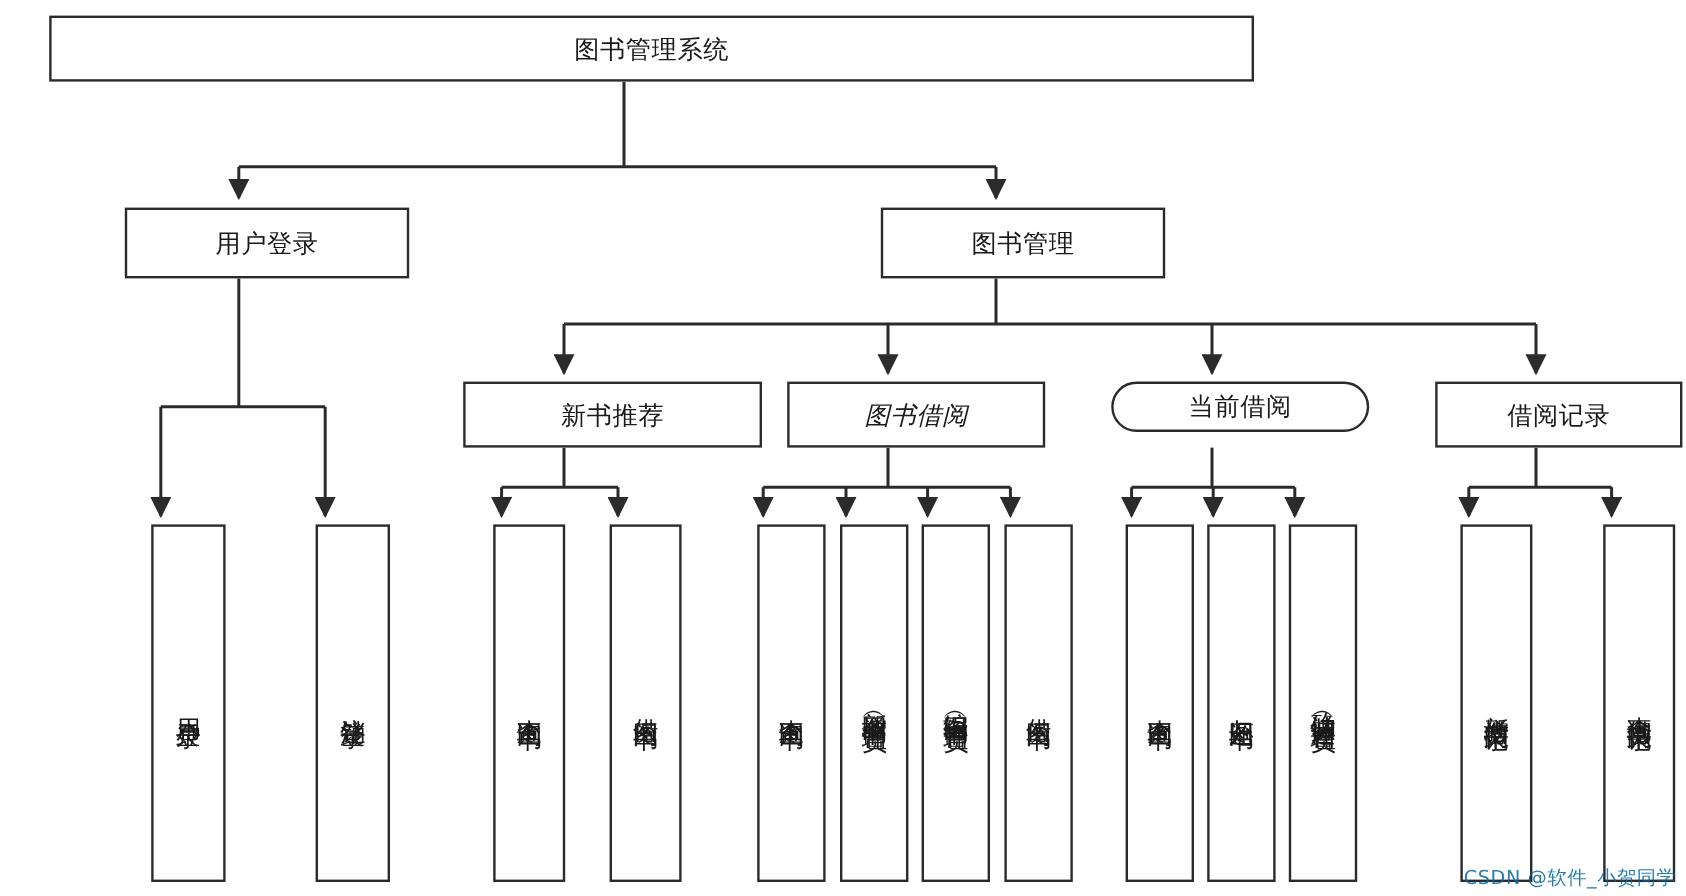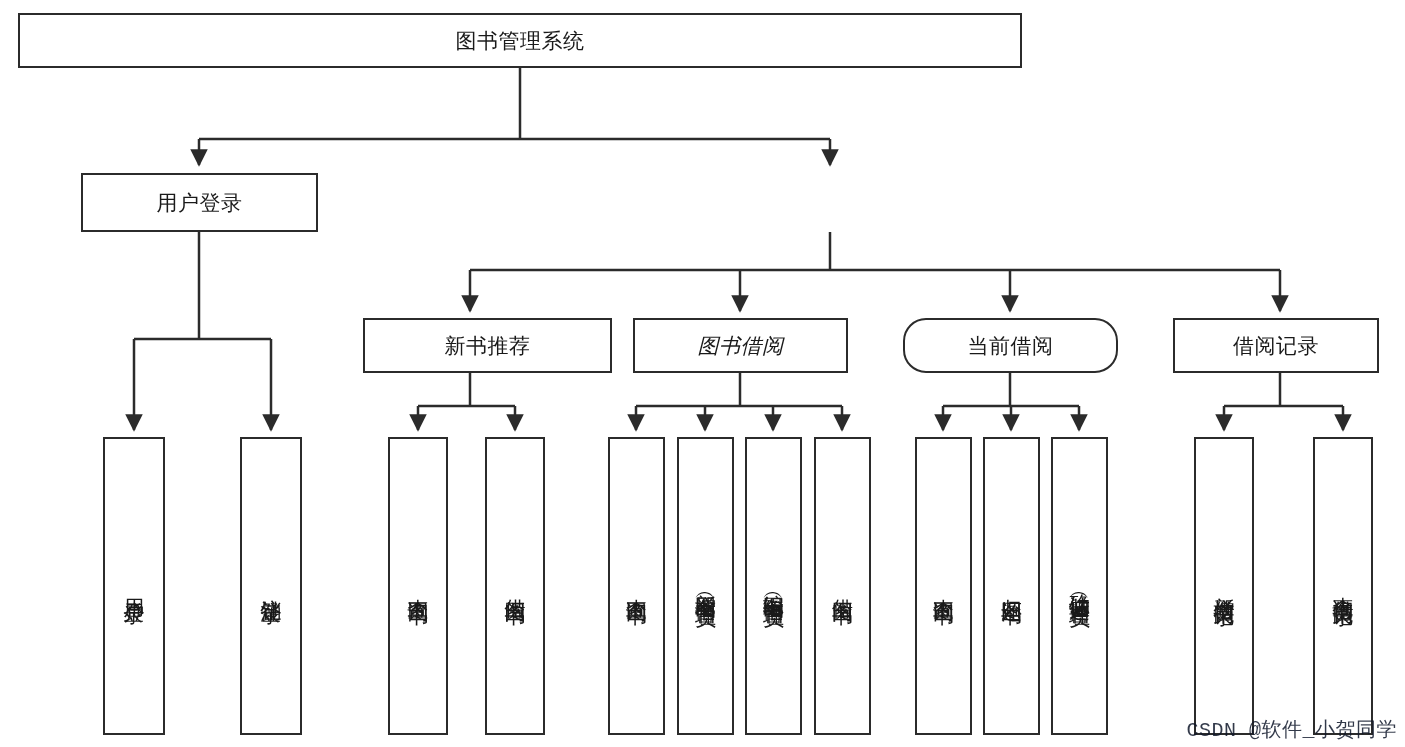--- a/index.html
+++ b/index.html
@@ -27,20 +27,21 @@
   }
   .node {
     position: absolute;
     box-sizing: border-box;
     border: 2px solid #2b2b2b;
     background: #ffffff;
     display: flex;
     align-items: center;
     justify-content: center;
     color: #1a1a1a;
+    margin-left: 23px;
   }
   .node.horiz {
     font-size: 21px;
     letter-spacing: 0.5px;
   }
   .node.vert {
     writing-mode: vertical-rl;
     text-orientation: upright;
     font-size: 21px;
     letter-spacing: 2px;
@@ -55,26 +56,25 @@
     text-orientation: upright;
     white-space: nowrap;
   }
   .node .htext {
     white-space: nowrap;
   }
   #watermark {
     position: absolute;
     right: 8px;
     bottom: 4px;
-    font-size: 20px;
-    color: #0f172a;
+    font-size: 16px;
+    color: #0369a1;
     opacity: 0.85;
     white-space: nowrap;
     letter-spacing: 0.5px;
-    font-family: Liberation Mono, monospace;
   }
 </style>
 </head>
 <body>
 
 <div id="canvas">
 
   <svg id="edges" viewBox="0 0 1405 747" width="1405" height="747" xmlns="http://www.w3.org/2000/svg">
     <defs>
       <marker id="arrow" viewBox="0 0 10 10" refX="9" refY="5" markerWidth="7" markerHeight="7" orient="auto-start-reverse">
@@ -125,28 +125,31 @@
     </g>
   </svg>
 
   <div class="node horiz" id="node-root" style="left: 18px; top: 13px; width: 1004px; height: 55px;">
     <span class="htext">图书管理系统</span>
   </div>
 
   <div class="node horiz" id="node-l2-0" style="left: 81px; top: 173px; width: 237px; height: 59px;">
     <span class="htext">用户登录</span>
   </div>
+  <div class="node horiz" id="node-l2-1" style="left: 711px; top: 173px; width: 237px; height: 59px;">
+    <span class="htext">图书管理</span>
+  </div>
 
   <div class="node horiz" id="node-l3-0" style="left: 363px; top: 318px; width: 249px; height: 55px; justify-content: center;">
     <span class="htext">新书推荐</span>
   </div>
   <div class="node horiz" id="node-l3-1" style="left: 633px; top: 318px; width: 215px; height: 55px; font-style: italic;">
     <span class="htext">图书借阅</span>
   </div>
-  <div class="node horiz" id="node-l3-2" style="left: 903px; top: 318px; width: 215px; height: 55px; border-radius: 23px;">
+  <div class="node horiz" id="node-l3-2" style="left: 903px; top: 318px; width: 215px; height: 42px; border-radius: 23px;">
     <span class="htext">当前借阅</span>
   </div>
   <div class="node horiz" id="node-l3-3" style="left: 1173px; top: 318px; width: 206px; height: 55px;">
     <span class="htext">借阅记录</span>
   </div>
 
   <div class="node vert" id="node-leaf-0" style="left: 103px; top: 437px; width: 62px; height: 298px;">
     <span class="vtext">用户登录</span>
   </div>
   <div class="node vert" id="node-leaf-1" style="left: 240px; top: 437px; width: 62px; height: 298px;">

